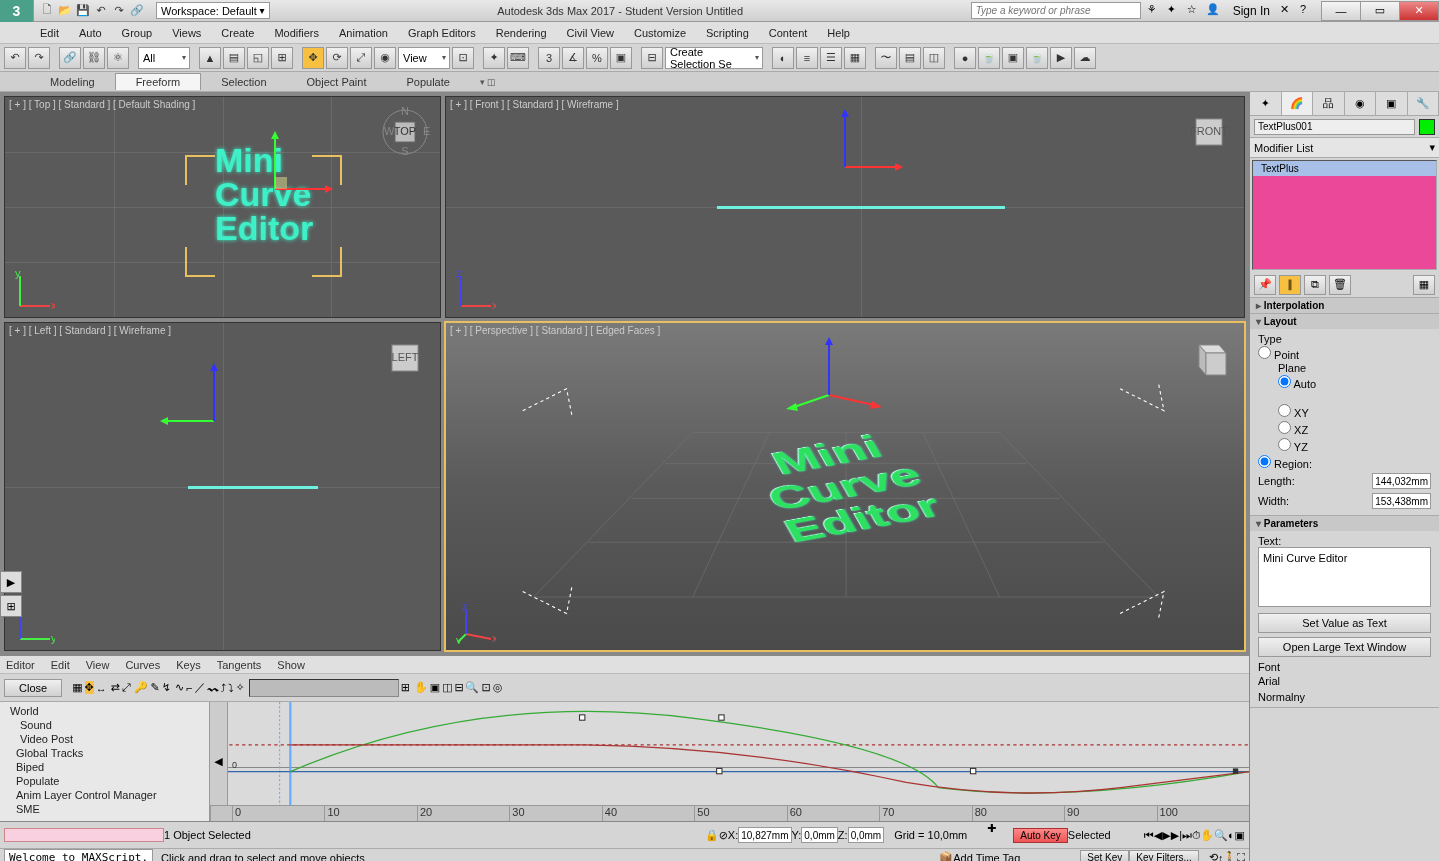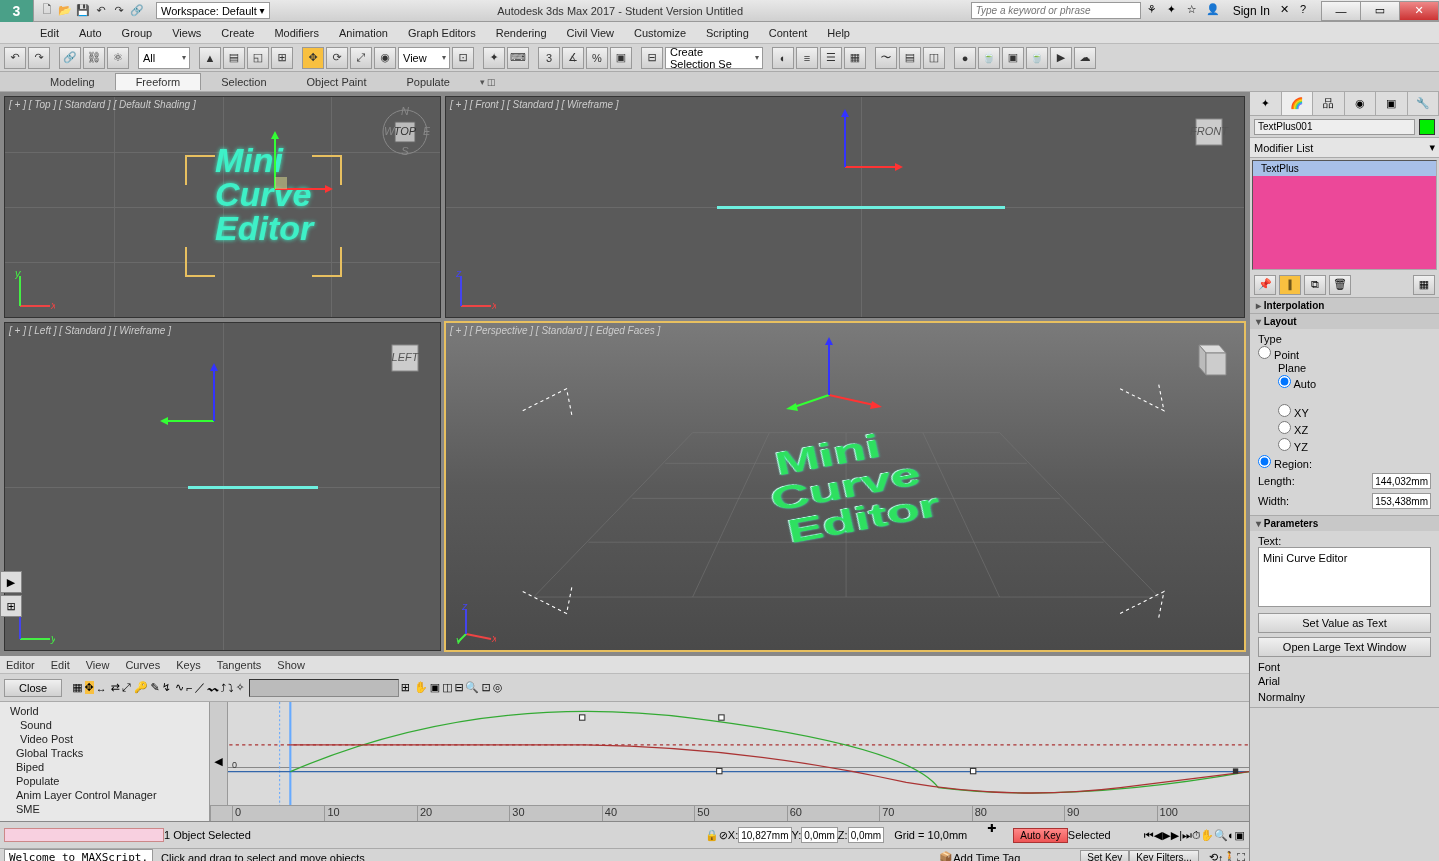--- a/index.html
+++ b/index.html
@@ -38,21 +38,21 @@
 .ribbon .rexpand { margin-left: 10px; font-size: 9px; color: #555; }
 
 
 .main { position: absolute; top: 92px; left: 0; right: 0; bottom: 0; display: flex; }
 .viewport-area { flex: 1; display: flex; flex-direction: column; background: #555; position: relative; }
 .left-flyout { position: absolute; left: 0; bottom: 242px; z-index: 5; }
 .left-flyout .fbtn { width: 22px; height: 22px; background: #ddd; border: 1px solid #888; display: flex; align-items: center; justify-content: center; cursor: pointer; margin-bottom: 2px; }
 
 
 .viewports { flex: 1; display: grid; grid-template-columns: 437px 1fr; grid-template-rows: 222px 1fr; gap: 4px; padding: 4px; background: #888; }
-.vp { background: #5a5a5a; position: relative; overflow: hidden; border: 1px solid #333; font-style: italic; }
+.vp { background: #5a5a5a; position: relative; overflow: hidden; border: 1px solid #333; }
 .vp.active { outline: 2px solid #e8c060; outline-offset: -1px; }
 .vp .vp-label { position: absolute; top: 2px; left: 4px; color: #ccc; font-size: 10px; z-index: 3; }
 .vp .cube { position: absolute; top: 10px; right: 10px; width: 50px; height: 50px; z-index: 2; }
 .vp .coord-axis { position: absolute; bottom: 6px; left: 10px; width: 40px; height: 40px; z-index: 2; }
 .vp .gizmo { position: absolute; top: 50%; left: 50%; width: 120px; height: 120px; margin-left: -60px; margin-top: -60px; z-index:2; }
 .vp .grid-line-h { position: absolute; left:0; right:0; height:1px; background:#6a6a6a; }
 .vp .grid-line-v { position: absolute; top:0; bottom:0; width:1px; background:#6a6a6a; }
 .vp .content-text { position: absolute; font-weight: bold; color: #3ef0c7; font-family: Arial; z-index: 2; }
 .vp .corner { position: absolute; width: 30px; height: 30px; border: 2px solid #e8c060; }
 .vp .corner.tl { top: 58px; left: 180px; border-right: none; border-bottom: none; }

